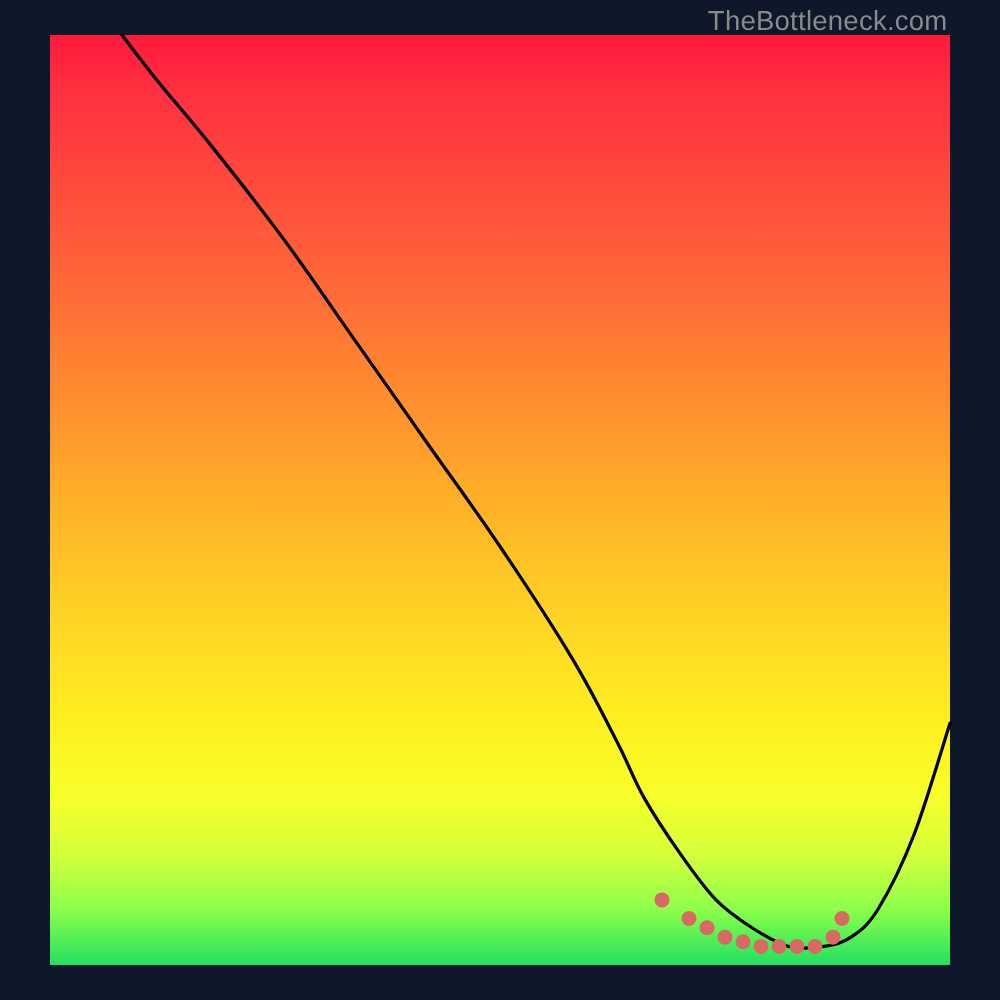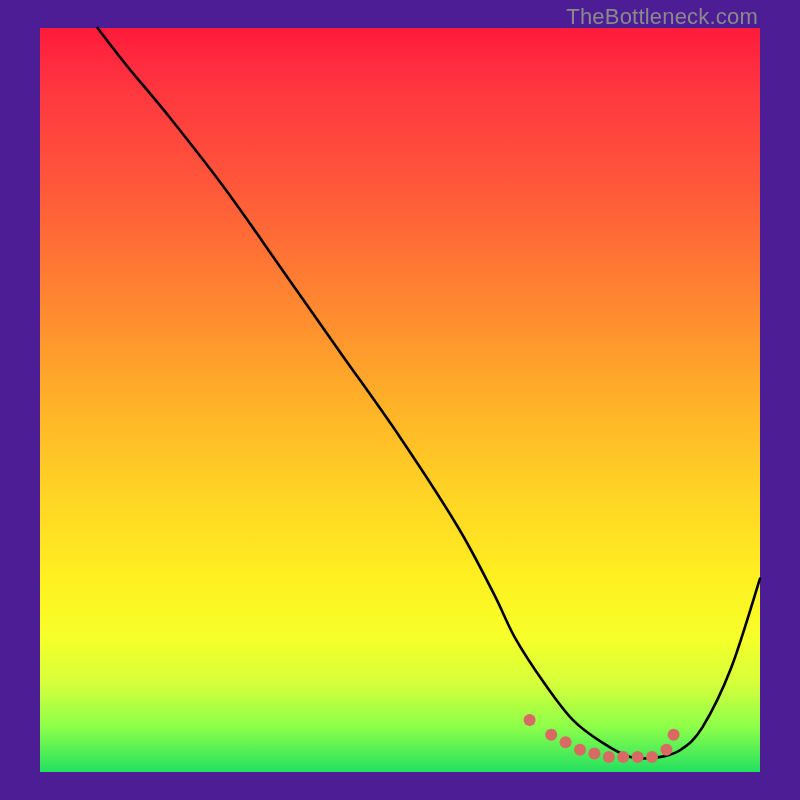--- a/index.html
+++ b/index.html
@@ -10,21 +10,21 @@
     background: #000;
     overflow: hidden;
     font-family: Arial, Helvetica, sans-serif;
   }
   .frame {
     position: absolute;
     left: 0;
     top: 0;
     width: 800px;
     height: 800px;
-    background: #4c1d95;
+    background: #0f172a;
   }
   .plot {
     position: absolute;
     left: 40px;
     top: 28px;
     width: 720px;
     height: 744px;
     
     background: linear-gradient(
       to bottom,

